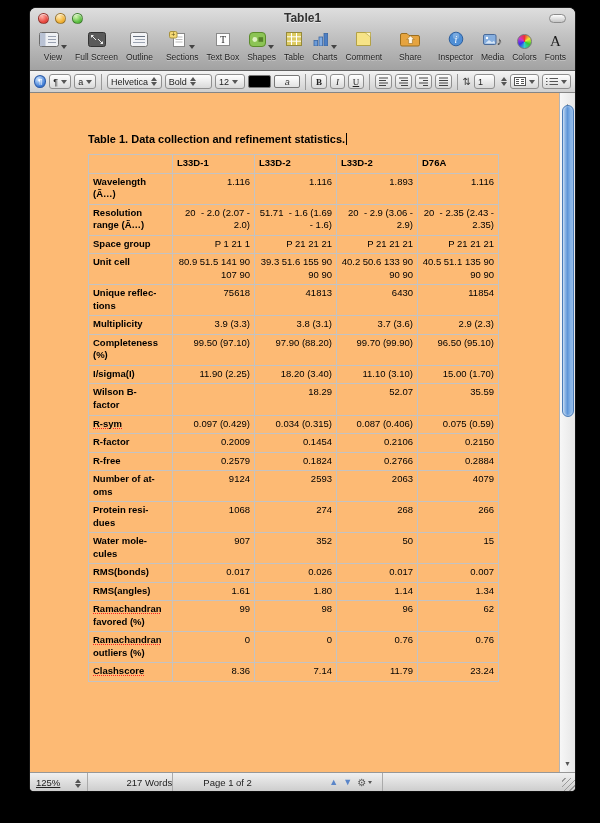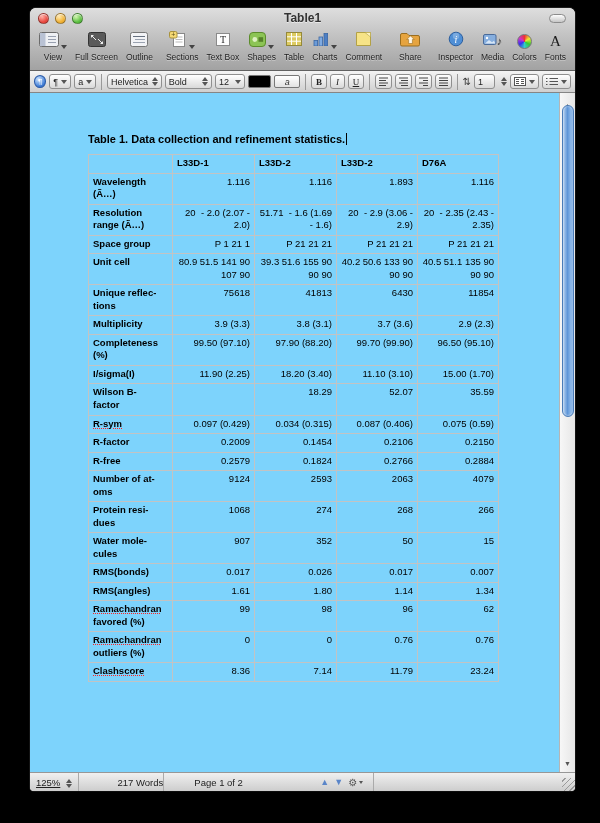--- a/index.html
+++ b/index.html
@@ -31,36 +31,36 @@
   .sphere { width:13px; height:13px; border-radius:50%; display:inline-flex; align-items:center; justify-content:center;
     background:radial-gradient(circle at 35% 30%, #cfe6ff, #3f7cd6 70%, #2a5aa8); border:1px solid #2a5aa8;
     color:#fff; font-size:8px; }
 
   
   .formatbar { display:flex; align-items:center; gap:3px; height:22px; padding:0 4px;
     background:linear-gradient(#f4f4f4,#cfcfcf); border-bottom:1px solid #858585; }
   .pill, .sel, .sqbtn { height:15px; border:1px solid #8f8f8f; border-radius:3px;
     background:linear-gradient(#ffffff,#d9d9d9); display:flex; align-items:center;
     font-size:9px; color:#222; padding:0 3px; cursor:default; }
-  .sel { justify-content:space-between; }
+  .sel { }
   .stepper { display:flex; flex-direction:column; justify-content:center; gap:1px; margin-left:3px; }
   .tri-u { width:0; height:0; border-left:3px solid transparent; border-right:3px solid transparent; border-bottom:4px solid #555; }
   .tri-d { width:0; height:0; border-left:3px solid transparent; border-right:3px solid transparent; border-top:4px solid #555; }
   .fdiv { width:1px; height:16px; background:#999; margin:0 2px; }
   .well { width:24px; height:13px; border:1px solid #777; border-radius:2px; }
   .well-black { background:#000; }
   .well-a { background:linear-gradient(#fff,#e2e2e2); display:flex; align-items:center; justify-content:center;
     font-size:9px; font-style:italic; color:#333; width:28px; }
   .sqbtn { width:16px; justify-content:center; font-family:"Liberation Serif",serif; }
   .alignbtn { width:17px; justify-content:center; }
   .spacingbox { width:22px; }
   .push { margin-left:auto; }
 
   
-  .docarea { flex:1; display:flex; background:#7dd3fc; min-height:0; }
+  .docarea { flex:1; display:flex; background:#fdba74; min-height:0; }
   .page { flex:1; padding:40px 0 0 58px; overflow:hidden; }
   .doc-title { font-size:11px; font-weight:bold; color:#000; margin-bottom:9px; }
   .cursor { display:inline-block; width:1px; height:12px; background:#000; vertical-align:-2px; margin-left:1px; }
 
   table.stats { border-collapse:collapse; table-layout:fixed; width:410px; }
   .stats th, .stats td { border:1px solid #c3c3c3; padding:2px 4px 3px 4px; vertical-align:top;
     font-size:9.5px; line-height:1.32; color:#000; }
   .stats th { text-align:left; font-weight:bold; height:17px; }
   .stats td.lbl { font-weight:bold; white-space:pre-wrap; }
   .stats td.val { text-align:right; white-space:pre-wrap; }
@@ -73,21 +73,21 @@
   .sb-up { position:absolute; top:1px; left:0; width:15px; text-align:center; }
   .sb-down { position:absolute; bottom:2px; left:0; width:15px; text-align:center; }
   .sb-arrow { display:inline-block; font-size:7px; color:#555; line-height:9px; }
   .thumb { position:absolute; left:1.5px; top:12px; width:12px; height:312px; border-radius:6px;
     background:linear-gradient(90deg,#b7d2f0,#5f96d8 45%,#8db9ea 80%,#6fa2de); border:1px solid #4a7cb8;
     box-shadow:inset 0 0 2px rgba(255,255,255,.8); }
 
   
   .statusbar { height:19px; background:linear-gradient(#f0f0f0,#cdcdcd); border-top:1px solid #979797;
     display:flex; align-items:center; font-size:9.5px; color:#222; position:relative; }
-  .zoomctl { display:flex; align-items:flex-end; padding:0 6px; gap:3px;text-decoration:underline; }
+  .zoomctl { display:flex; align-items:flex-end; padding:0 6px; gap:12px;text-decoration:underline; }
   .sdiv { width:1px; height:19px; background:#aaa; }
   .words { width:84px; padding-left:8px;text-align:right; }
   .pagei { width:120px; padding-left:30px; }
   .navtris { display:flex; align-items:center; gap:5px; padding:0 10px 0 36px; }
   .navtri { color:#5b86c9; font-size:9px; cursor:default; }
   .gearwrap { display:flex; align-items:center; gap:2px; color:#555; font-size:10px; }
   .gear-dd { width:0;height:0;border-left:2.5px solid transparent;border-right:2.5px solid transparent;border-top:3.5px solid #555; }
   .grip { position:absolute; right:0; bottom:0; width:13px; height:13px;
     background:repeating-linear-gradient(135deg, transparent 0 2px, #9a9a9a 2px 3px, transparent 3px 4px); }
 </style>

